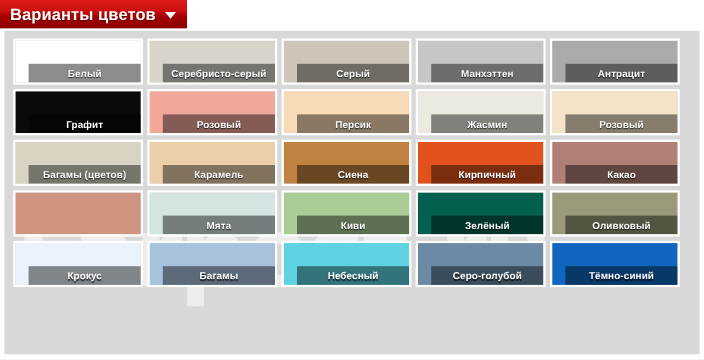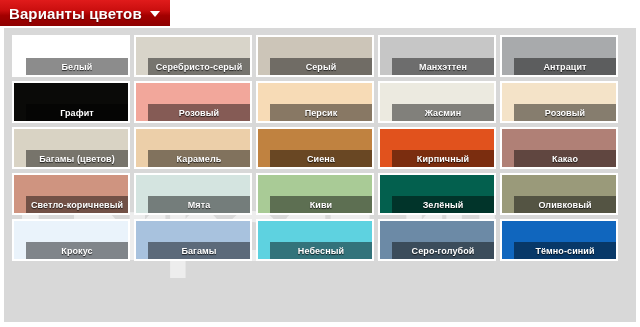--- a/index.html
+++ b/index.html
@@ -195,21 +195,20 @@
     <div class="swatch">
       <div class="swatch-fill" style="background: rgb(225, 82, 29);"></div>
       <div class="swatch-label">Кирпичный</div>
     </div>
     <div class="swatch">
       <div class="swatch-fill" style="background: rgb(176, 128, 118);"></div>
       <div class="swatch-label">Какао</div>
     </div>
     <div class="swatch">
       <div class="swatch-fill" style="background: rgb(207, 148, 128);"></div>
-      <div class="swatch-label">Светло-коричневый</div>
     </div>
     <div class="swatch">
       <div class="swatch-fill" style="background: rgb(212, 228, 224);"></div>
       <div class="swatch-label">Мята</div>
     </div>
     <div class="swatch">
       <div class="swatch-fill" style="background: rgb(169, 203, 150);"></div>
       <div class="swatch-label">Киви</div>
     </div>
     <div class="swatch">

